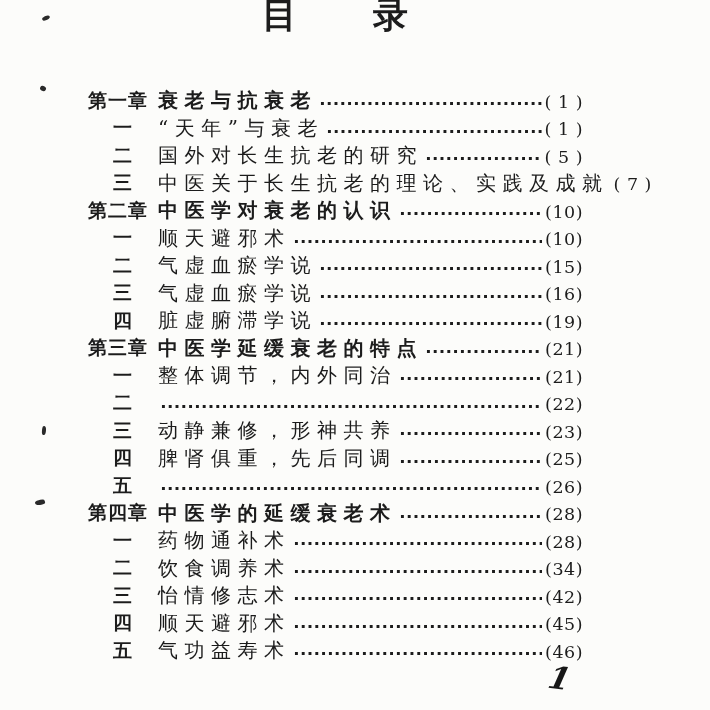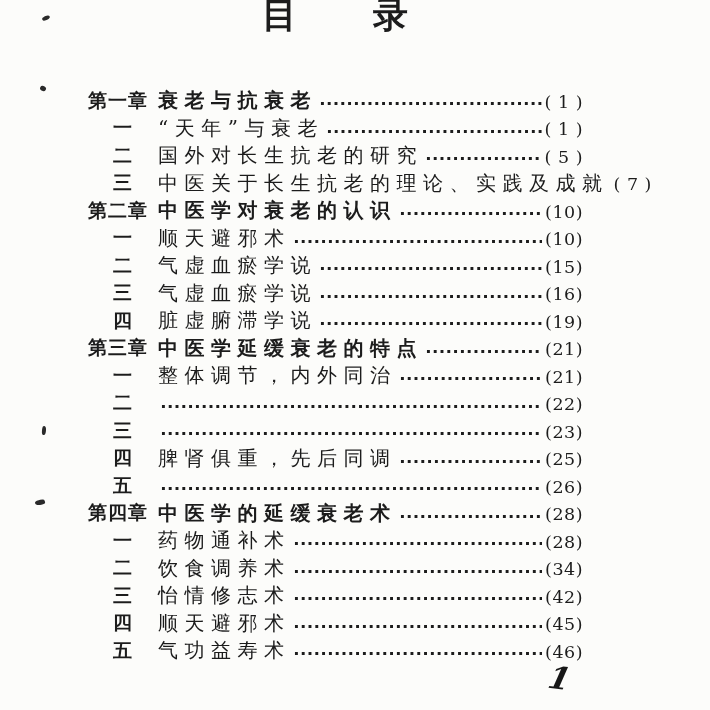--- a/index.html
+++ b/index.html
@@ -160,20 +160,21 @@
   </div>
 
   <div class="row section">
     <span class="label">二</span>
     <span class="leader"></span>
     <span class="pageno">(22)</span>
   </div>
 
   <div class="row section">
     <span class="label">三</span>
+    <span class="entry-title">动静兼修，形神共养</span>
     <span class="leader"></span>
     <span class="pageno">(23)</span>
   </div>
 
   <div class="row section">
     <span class="label">四</span>
     <span class="entry-title">脾肾俱重，先后同调</span>
     <span class="leader"></span>
     <span class="pageno">(25)</span>
   </div>

